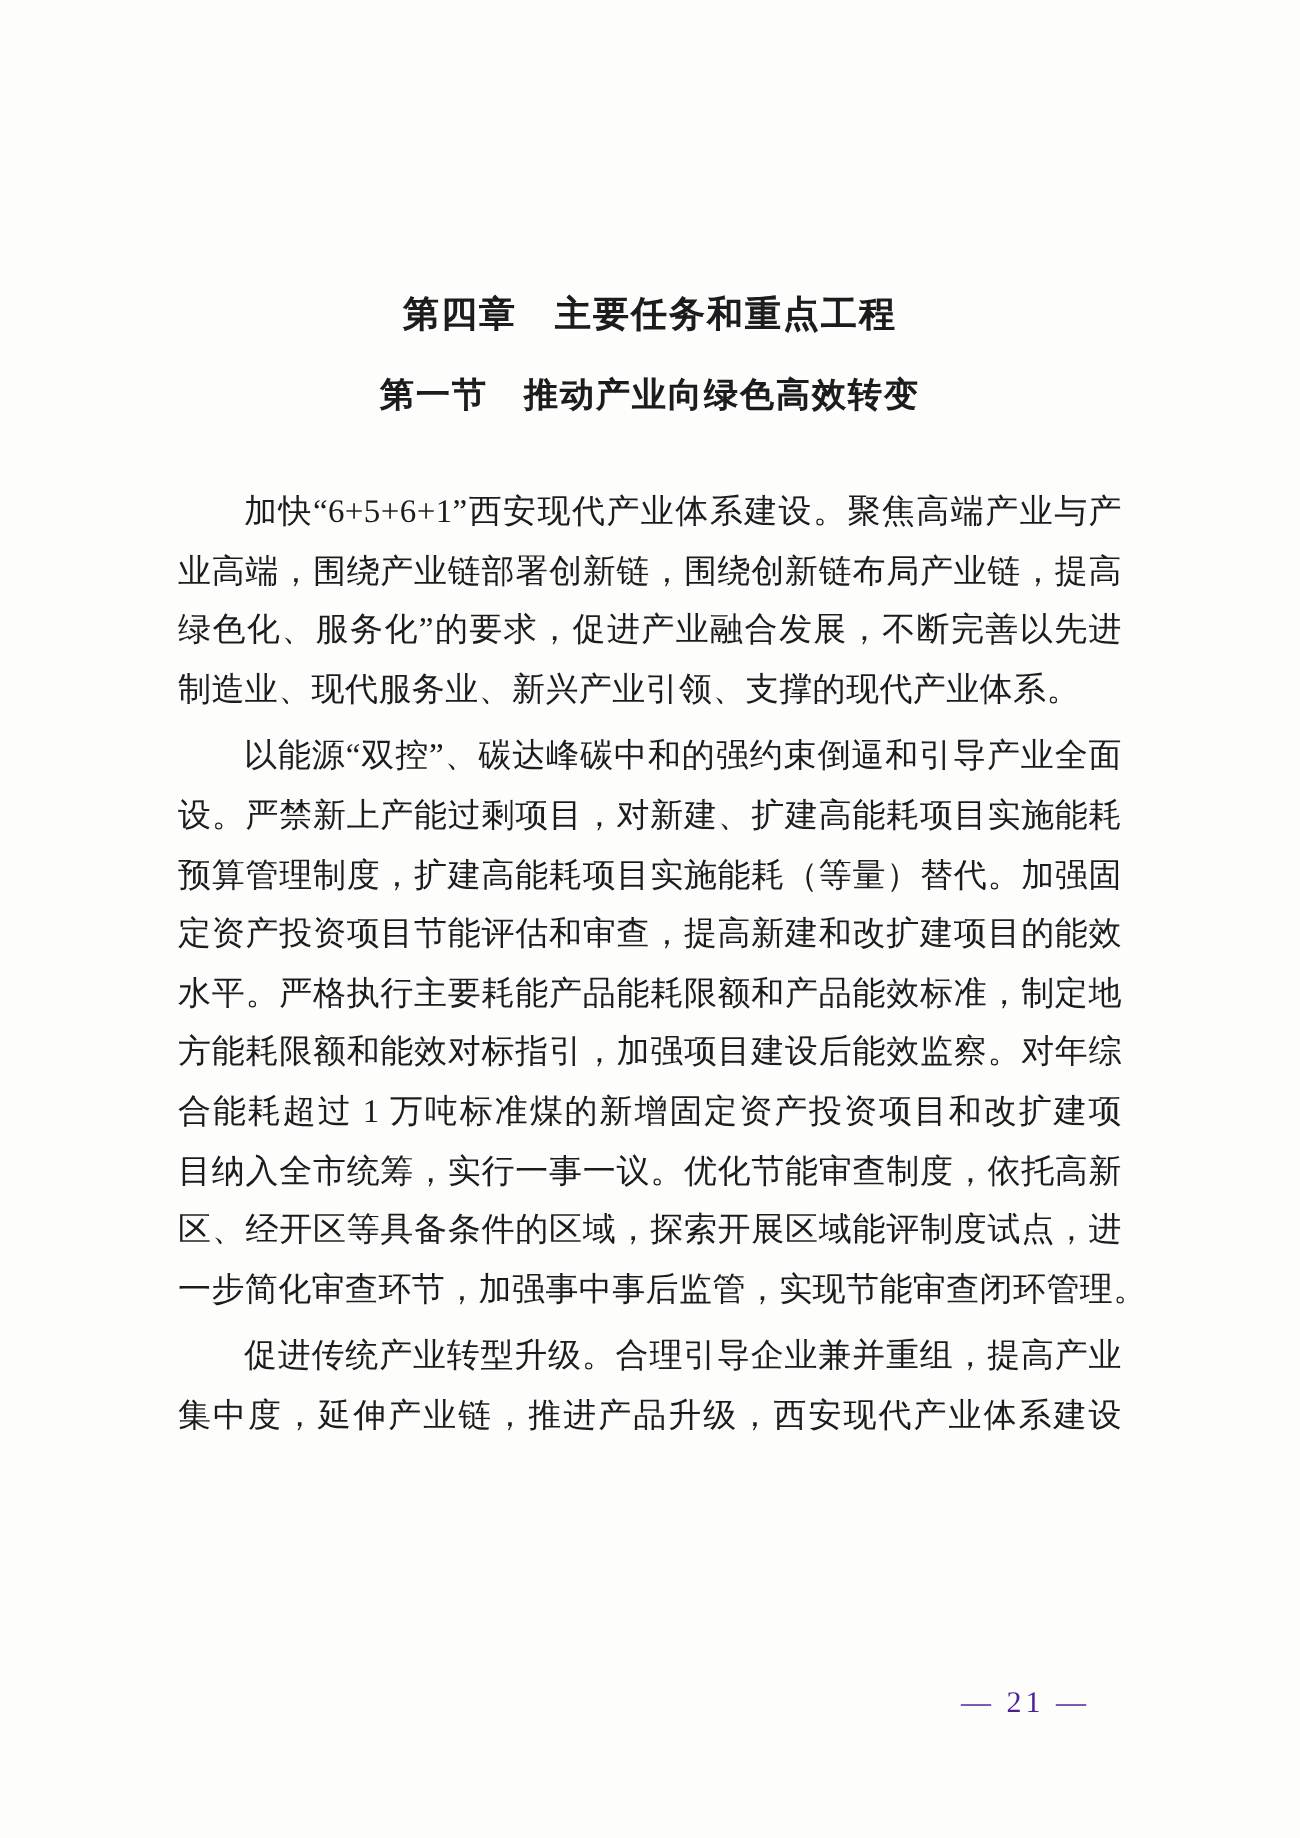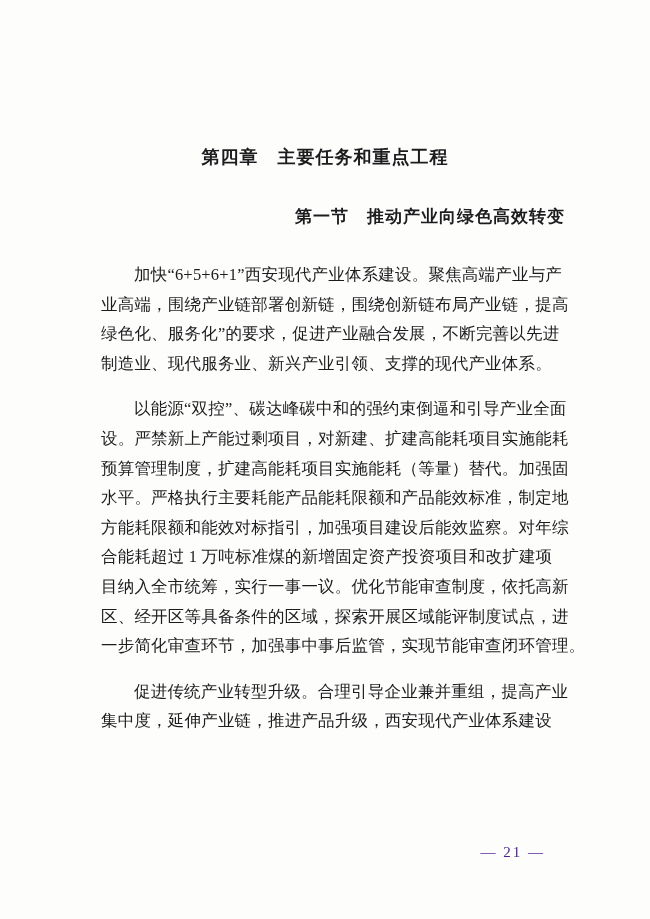--- a/index.html
+++ b/index.html
@@ -21,32 +21,32 @@
   }
   .chapter-title {
     margin: 0;
     font-size: 18px;
     font-weight: bold;
     text-align: center;
     letter-spacing: 1px;
     line-height: 22px;
   }
   .section-title {
-    margin: 39px 0 0 0;
+    margin: 20px 0 0 0;
     font-size: 17px;
     font-weight: bold;
-    text-align: right;
+    text-align: center;
     letter-spacing: 1px;
     line-height: 20px;
   }
   .doc-body {
     margin-top: 33px;
   }
   .para {
-    margin: 16px;
+    margin: 4px;
   }
   .line {
     font-size: 16.5px;
     line-height: 29.6px;
     height: 29.6px;
     white-space: nowrap;
     text-align: justify;
     text-align-last: justify;
     text-justify: inter-character;
     letter-spacing: 0.2px;
@@ -81,20 +81,21 @@
       <div class="line indent">加快“6+5+6+1”西安现代产业体系建设。聚焦高端产业与产</div>
       <div class="line">业高端，围绕产业链部署创新链，围绕创新链布局产业链，提高</div>
       <div class="line">绿色化、服务化”的要求，促进产业融合发展，不断完善以先进</div>
       <div class="line short">制造业、现代服务业、新兴产业引领、支撑的现代产业体系。</div>
     </div>
 
     <div class="para">
       <div class="line indent">以能源“双控”、碳达峰碳中和的强约束倒逼和引导产业全面</div>
       <div class="line">设。严禁新上产能过剩项目，对新建、扩建高能耗项目实施能耗</div>
       <div class="line">预算管理制度，扩建高能耗项目实施能耗（等量）替代。加强固</div>
+      <div class="line">定资产投资项目节能评估和审查，提高新建和改扩建项目的能效</div>
       <div class="line">水平。严格执行主要耗能产品能耗限额和产品能效标准，制定地</div>
       <div class="line">方能耗限额和能效对标指引，加强项目建设后能效监察。对年综</div>
       <div class="line">合能耗超过 1 万吨标准煤的新增固定资产投资项目和改扩建项</div>
       <div class="line">目纳入全市统筹，实行一事一议。优化节能审查制度，依托高新</div>
       <div class="line">区、经开区等具备条件的区域，探索开展区域能评制度试点，进</div>
       <div class="line">一步简化审查环节，加强事中事后监管，实现节能审查闭环管理。</div>
     </div>
 
     <div class="para">
       <div class="line indent">促进传统产业转型升级。合理引导企业兼并重组，提高产业</div>

